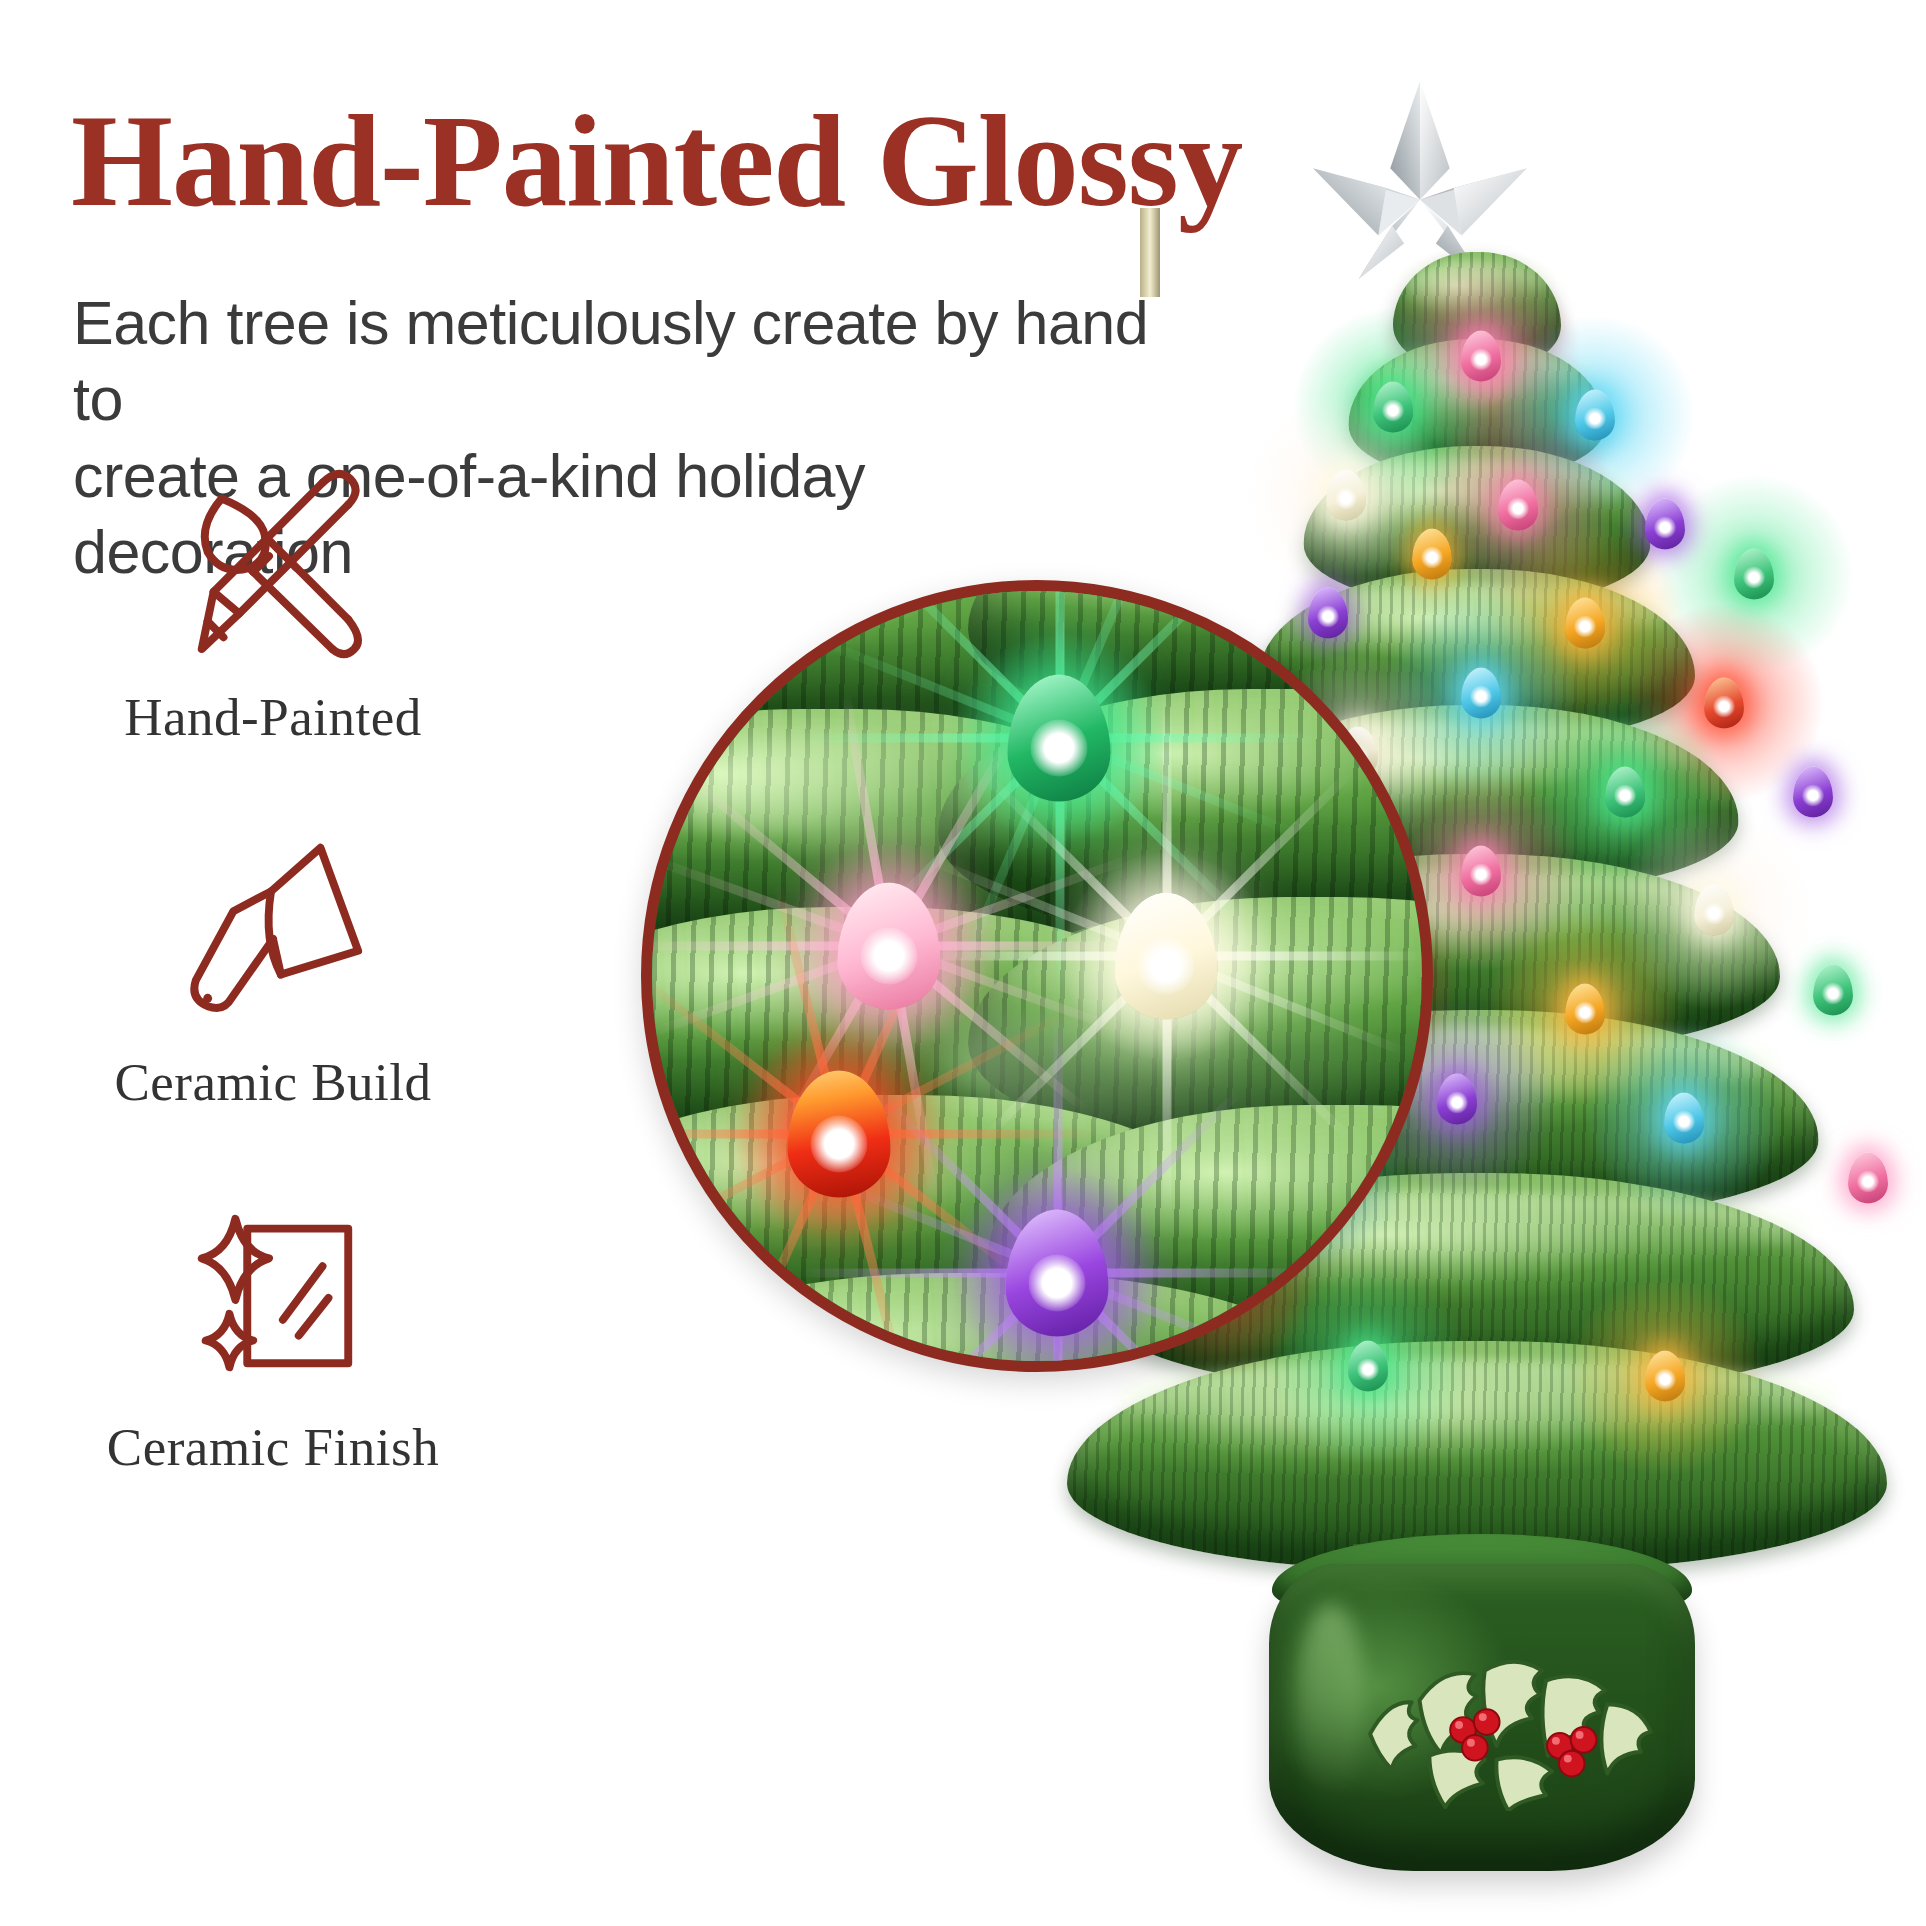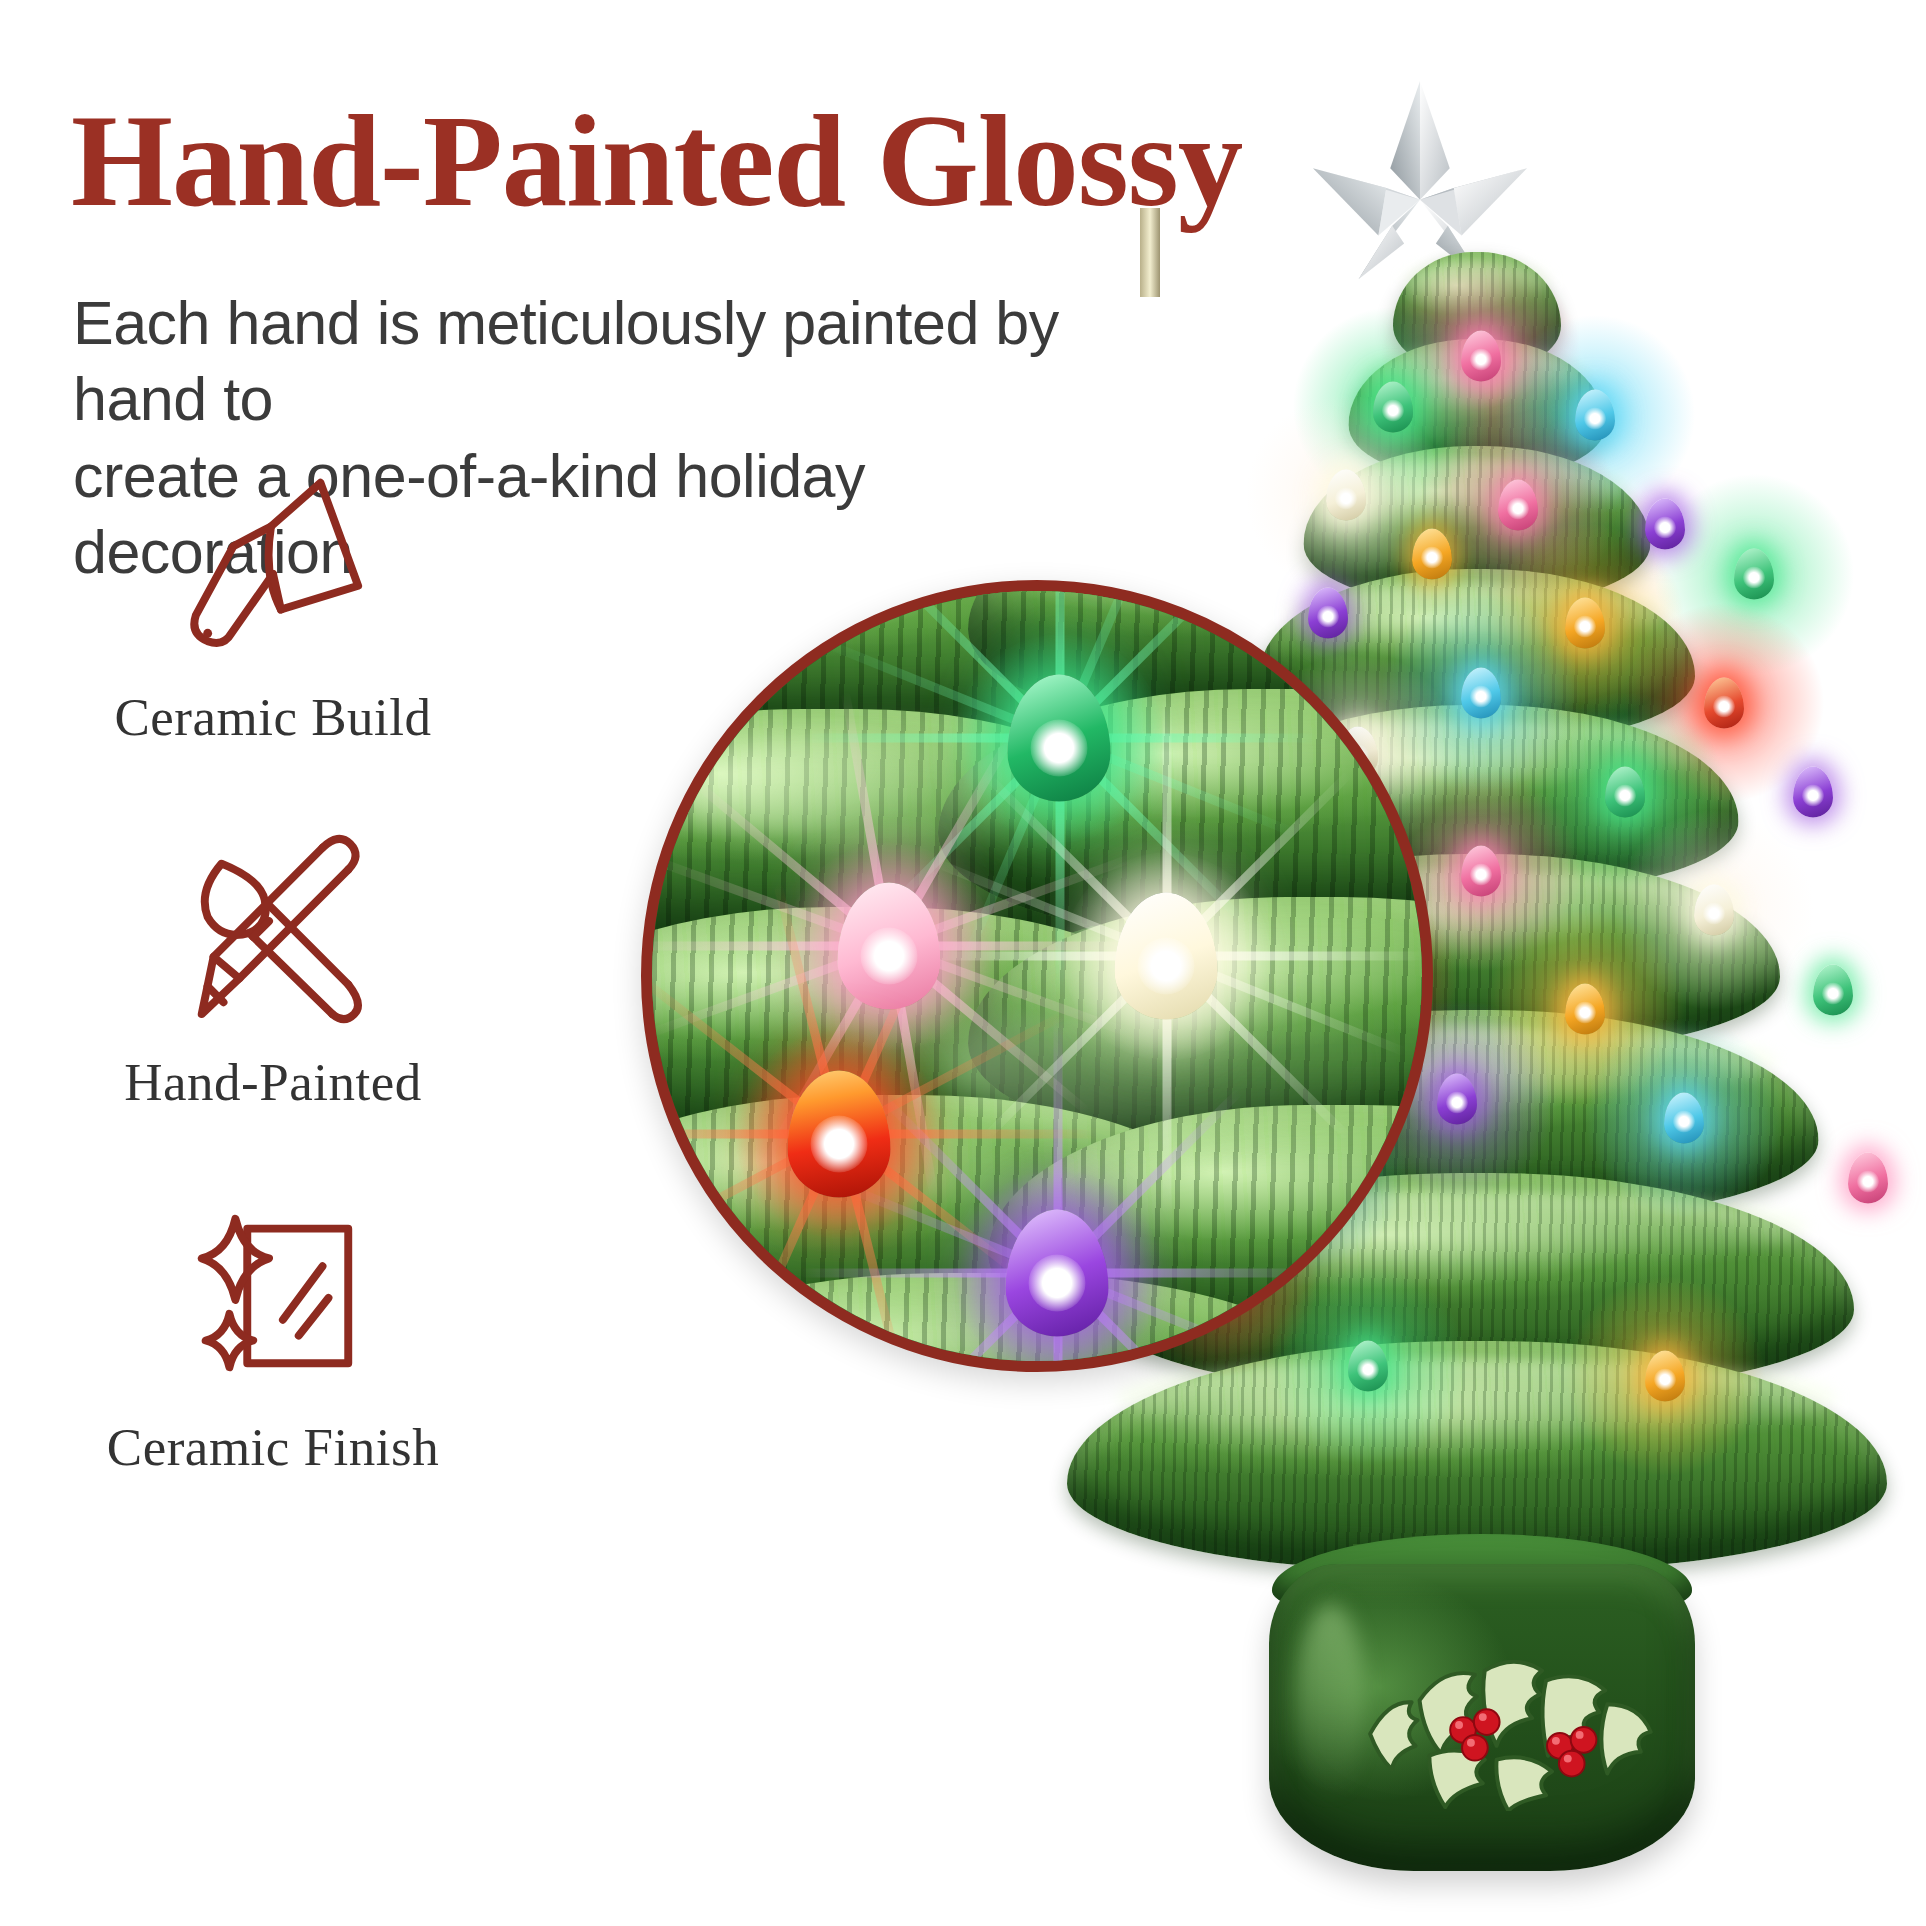--- a/index.html
+++ b/index.html
@@ -271,57 +271,57 @@
     margin:-104px 0 0 -104px;
     border-radius:50%;
   }
 </style>
 </head>
 <body>
 
 <h1 id="headline">Hand-Painted Glossy</h1>
 
 <div id="subhead">
-  <span>Each hand is meticulously painted by hand to</span>
+  <span>Each tree is meticulously create by hand to</span>
   <span>create a one-of-a-kind holiday decoration</span>
 </div>
 
 <div id="features">
+
+  <div class="feature">
+    <div class="feature-icon">
+      <svg viewBox="0 0 200 200" fill="none" stroke="#8E2B20" stroke-width="8" stroke-linecap="round" stroke-linejoin="round">
+
+        <path d="M48 34 Q24 62 34 88 Q48 112 76 104 Q96 96 92 72 Q88 50 48 34 Z"></path>
+
+        <path d="M76 104 L160 186"></path>
+        <path d="M92 72 L176 156"></path>
+        <path d="M160 186 Q172 196 182 186 Q192 176 176 156"></path>
+        <path d="M80 108 L96 92"></path>
+
+        <path d="M176 40 L66 150"></path>
+        <path d="M150 18 L40 128"></path>
+        <path d="M176 40 Q190 26 178 14 Q166 2 150 18"></path>
+        <path d="M66 150 L40 128 L28 186 Z"></path>
+        <path d="M34 158 L50 174"></path>
+      </svg>
+    </div>
+    <div class="feature-label">Hand-Painted</div>
+  </div>
 
   <div class="feature">
     <div class="feature-icon">
       <svg viewBox="0 0 200 200" fill="none" stroke="#8E2B20" stroke-width="8" stroke-linecap="round" stroke-linejoin="round">
         <path d="M148 18 L186 122 L108 146 Q90 112 98 62 Z"></path>
         <path d="M98 62 L60 82 L22 152 Q16 170 34 178 Q50 184 58 170 L100 110"></path>
         <path d="M108 146 L100 110"></path>
         <circle cx="34" cy="170" r="4.5" fill="#8E2B20" stroke="none"></circle>
       </svg>
     </div>
     <div class="feature-label">Ceramic Build</div>
-  </div>
-
-  <div class="feature">
-    <div class="feature-icon">
-      <svg viewBox="0 0 200 200" fill="none" stroke="#8E2B20" stroke-width="8" stroke-linecap="round" stroke-linejoin="round">
-
-        <path d="M48 34 Q24 62 34 88 Q48 112 76 104 Q96 96 92 72 Q88 50 48 34 Z"></path>
-
-        <path d="M76 104 L160 186"></path>
-        <path d="M92 72 L176 156"></path>
-        <path d="M160 186 Q172 196 182 186 Q192 176 176 156"></path>
-        <path d="M80 108 L96 92"></path>
-
-        <path d="M176 40 L66 150"></path>
-        <path d="M150 18 L40 128"></path>
-        <path d="M176 40 Q190 26 178 14 Q166 2 150 18"></path>
-        <path d="M66 150 L40 128 L28 186 Z"></path>
-        <path d="M34 158 L50 174"></path>
-      </svg>
-    </div>
-    <div class="feature-label">Hand-Painted</div>
   </div>
 
   <div class="feature">
     <div class="feature-icon">
       <svg viewBox="0 0 200 200" fill="none" stroke="#8E2B20" stroke-width="8" stroke-linecap="round" stroke-linejoin="round">
 
         <path d="M74 34 H176 V170 H74 Z"></path>
 
         <path d="M150 72 L110 126"></path>
         <path d="M156 104 L126 142"></path>

